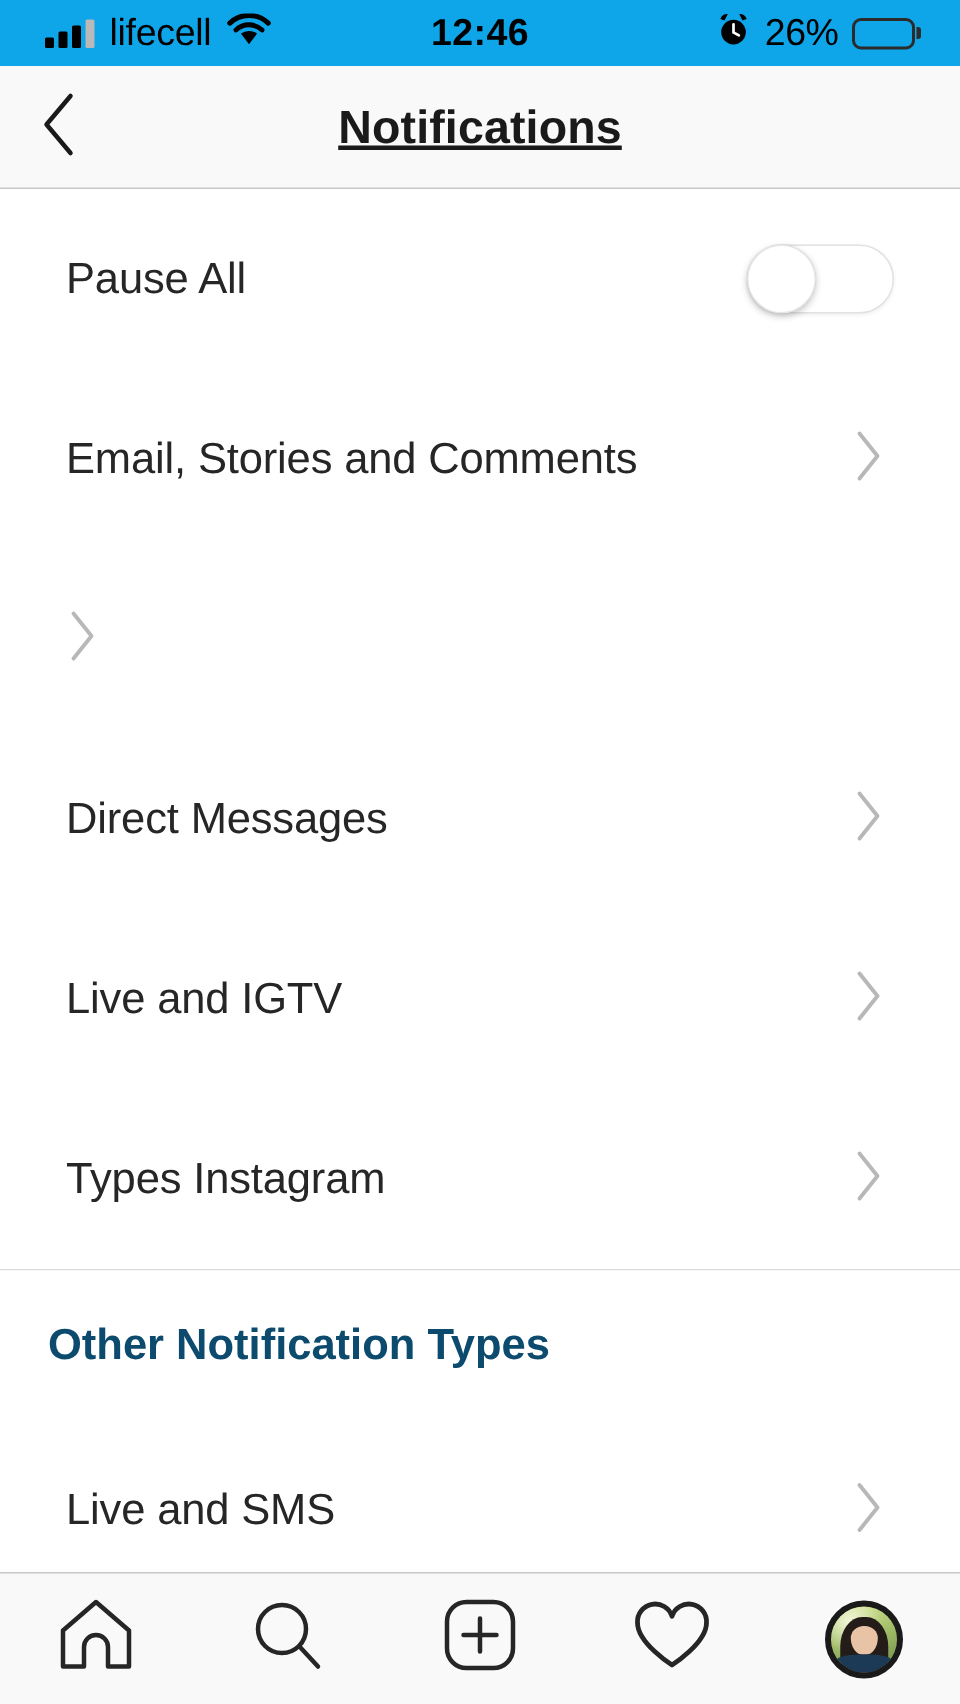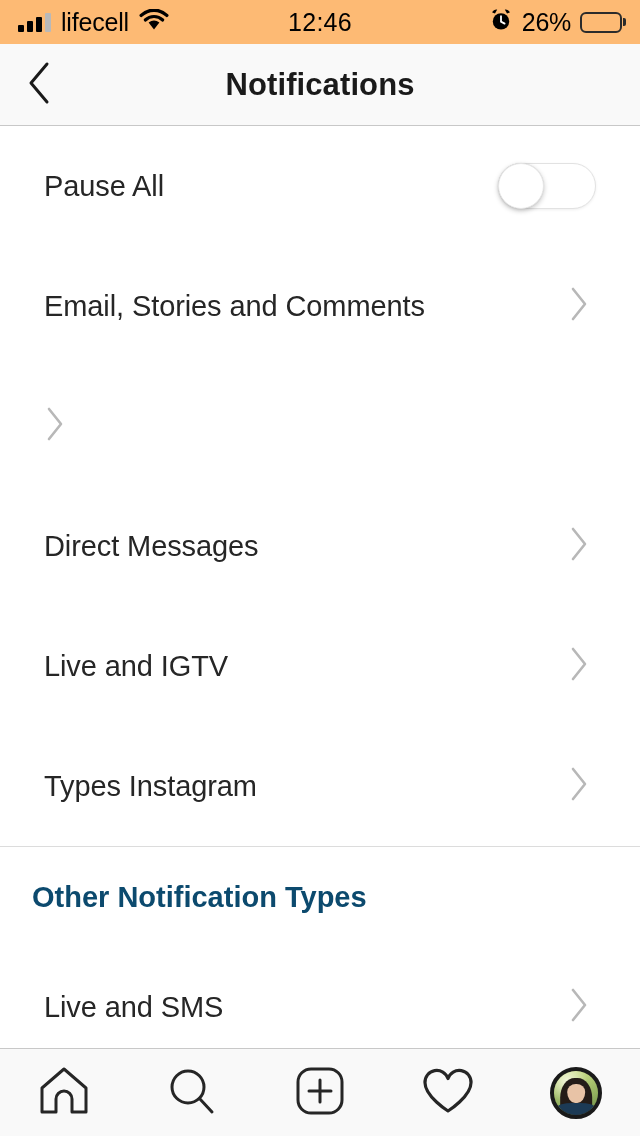--- a/index.html
+++ b/index.html
@@ -8,40 +8,40 @@
     font-family:"Liberation Sans", sans-serif;
     background:#ffffff;
     overflow:hidden;
     -webkit-font-smoothing:antialiased;
   }
   .phone { position:relative; width:640px; height:1136px; background:#ffffff; display:flex; flex-direction:column; }
 
   
   .status-bar {
     height:44px; flex:0 0 44px;
-    background:#fdba74;
-    display:flex; align-items:center;
-    padding:0 18px;
+    background:#0ea5e9;
+    display:flex; align-items:center;
+    padding:0 30px;
     position:relative;
   }
   .status-left { display:flex; align-items:center; gap:10px; }
   .signal-bars { display:flex; align-items:flex-end; gap:3px; height:20px; }
   .signal-bars i { display:block; width:6px; border-radius:1px; background:#000; }
   .signal-bars i:nth-child(1){ height:7px; }
   .signal-bars i:nth-child(2){ height:11px; }
   .signal-bars i:nth-child(3){ height:15px; }
   .signal-bars i:nth-child(4){ height:19px; background:#b9b9b9; }
   .carrier { font-size:25px; color:#000; letter-spacing:-0.2px; }
   .wifi-icon { display:block; }
   .status-center {
     position:absolute; left:0; right:0; top:0; bottom:0;
     display:flex; align-items:center; justify-content:center;
     pointer-events:none;
   }
-  .clock { font-size:25px; font-weight:normal; color:#000; letter-spacing:0.3px; }
+  .clock { font-size:25px; font-weight:bold; color:#000; letter-spacing:0.3px; }
   .status-right { margin-left:auto; display:flex; align-items:center; gap:9px; }
   .battery-pct { font-size:25px; color:#000; letter-spacing:-0.3px; }
   .battery {
     position:relative; width:42px; height:21px;
     border:2px solid #2b2b2b; border-radius:6px;
     padding:2px;
   }
   .battery::after {
     content:""; position:absolute; right:-6px; top:50%; transform:translateY(-50%);
     width:3px; height:8px; background:#2b2b2b; border-radius:0 2px 2px 0;
@@ -61,20 +61,21 @@
     display:flex; align-items:center; justify-content:center;
     padding-left:10px;
     cursor:pointer; background:transparent; border:none;
   }
   .nav-title {
     position:absolute; left:0; right:0;
     text-align:center;
     font-size:31px; font-weight:bold; color:#1a1a1a;
     letter-spacing:0.1px;
     pointer-events:none;
+    text-decoration:underline;
   }
 
   
   .list { flex:1 1 auto; background:#ffffff; overflow:hidden; }
   .row {
     height:120px;
     display:flex; align-items:center;
     padding:0 44px;
     background:#ffffff;
     cursor:pointer;

